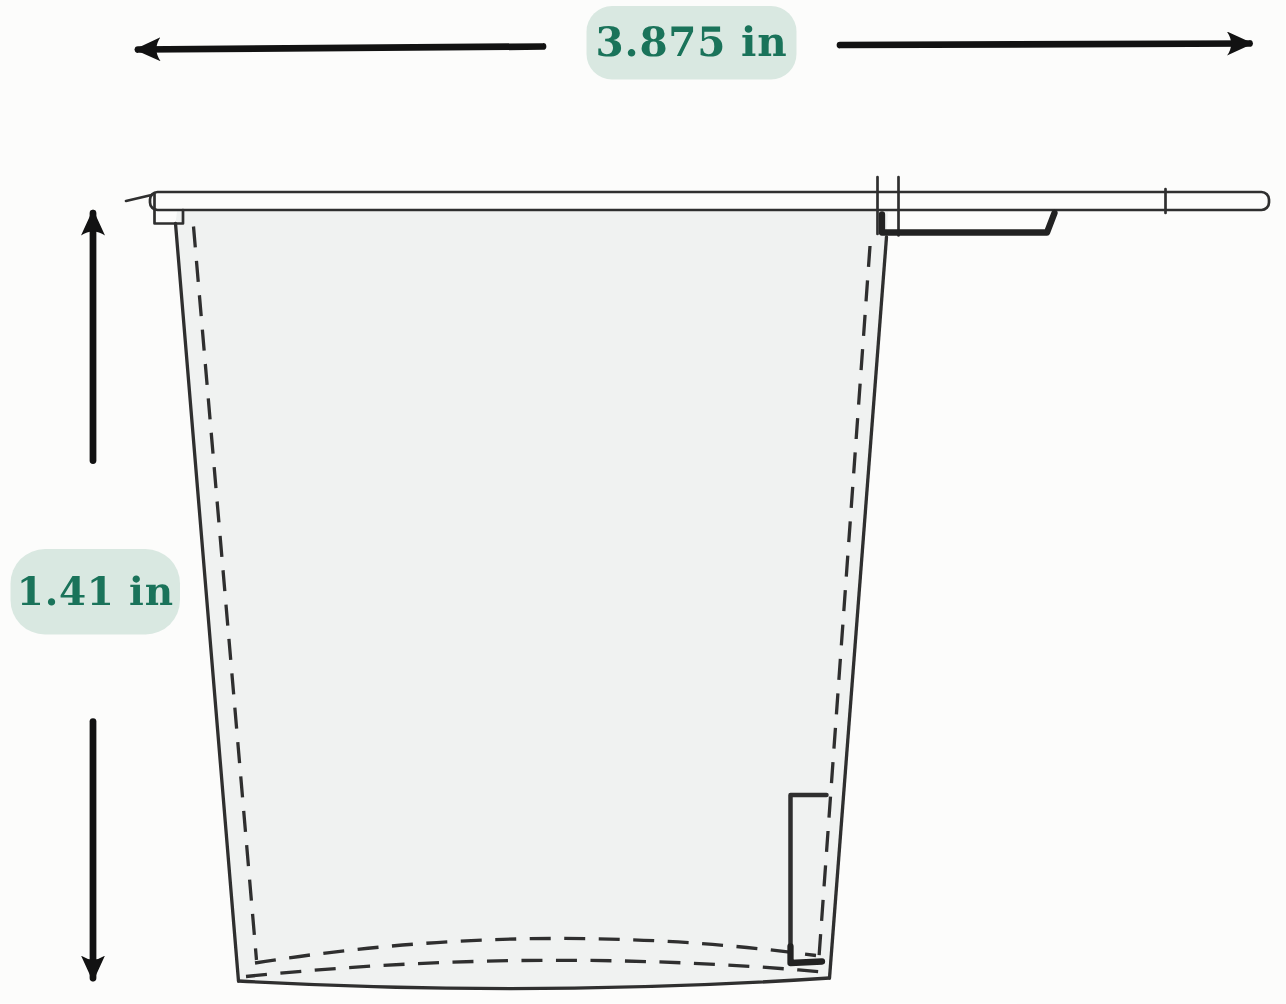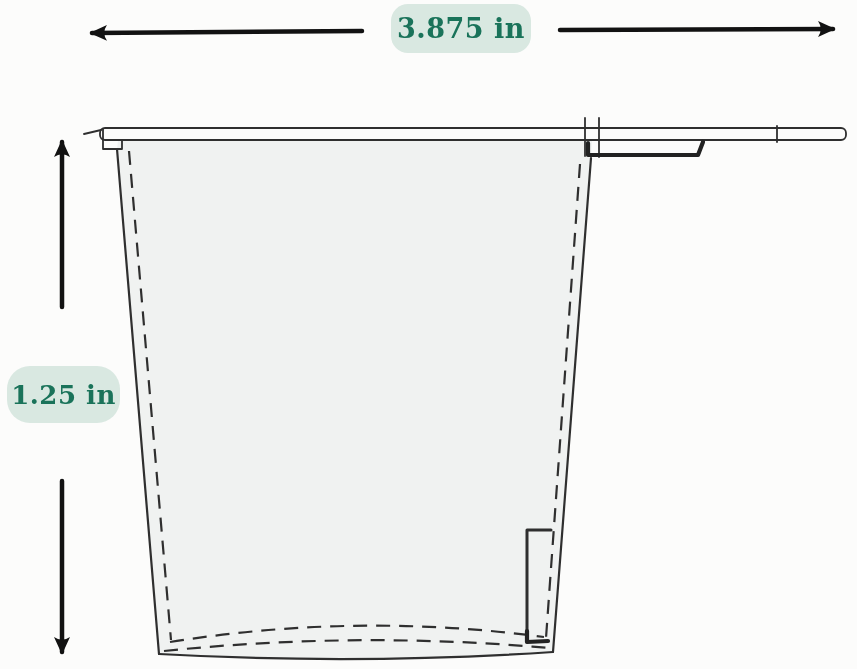--- a/index.html
+++ b/index.html
@@ -131,15 +131,15 @@
     </g>
 
     <g>
       <path class="arrow-line" marker-end="url(#ah)" d="M62,307 L62,142"></path>
       <path class="arrow-line" marker-end="url(#ah)" d="M62,481 L62,652"></path>
     </g>
   </svg>
 
   <div class="dim-label width">3.875 in</div>
 
-  <div class="dim-label height">1.25 in</div>
+  <div class="dim-label height">1.41 in</div>
 
 </div>
 
 </body></html>

